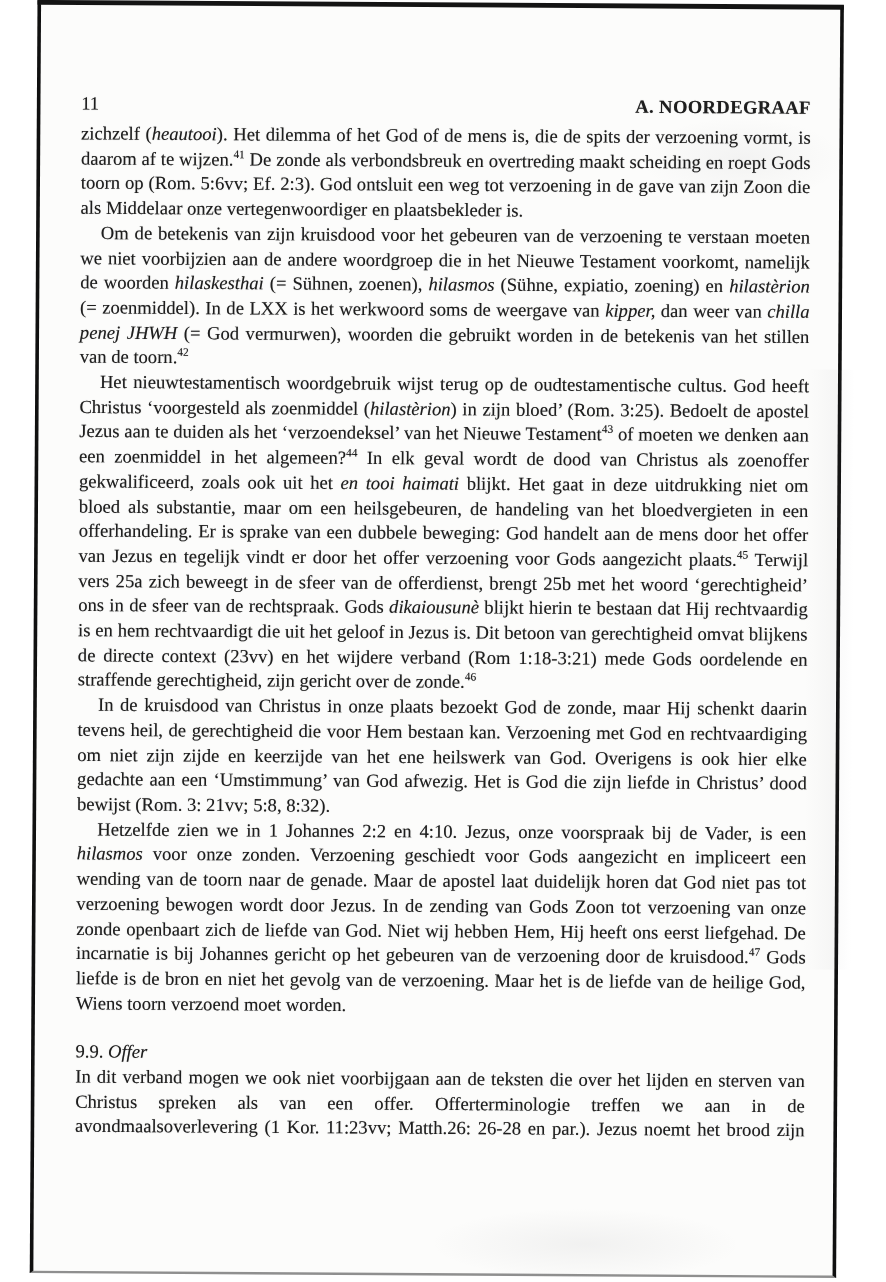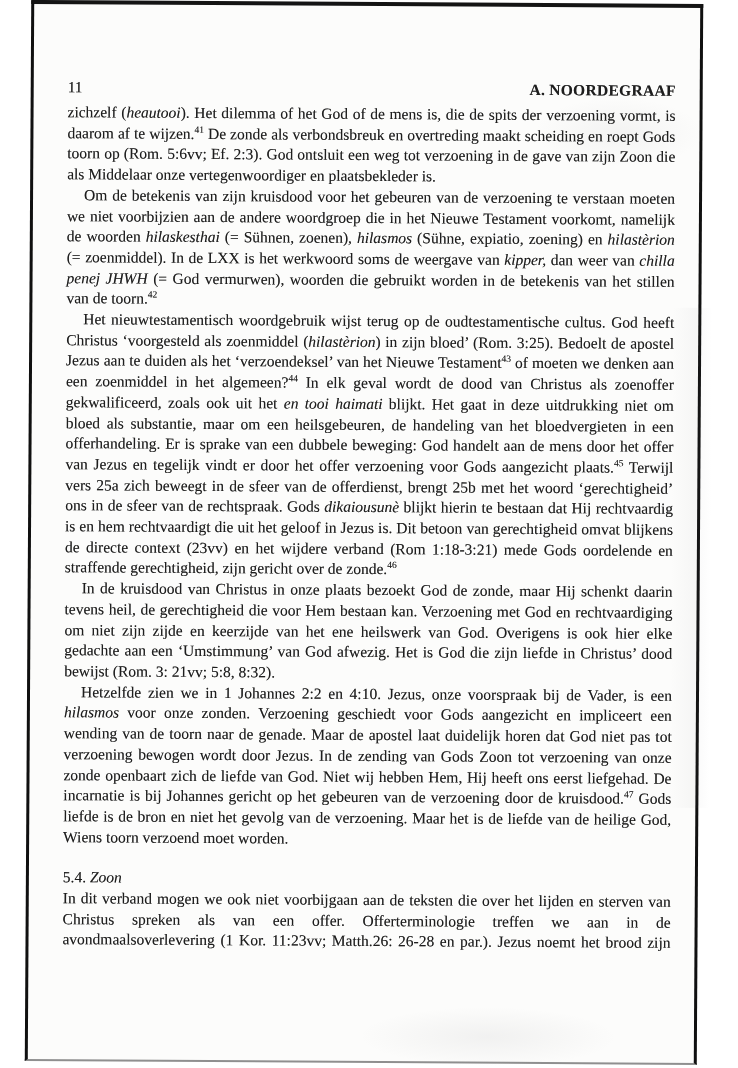--- a/index.html
+++ b/index.html
@@ -99,18 +99,18 @@
       <div class="page-header">
         <span class="page-number">11</span>
         <span class="running-head">A. NOORDEGRAAF</span>
       </div>
       <div class="page-body" id="body-container">
           <p class="flush"><span>zichzelf (</span><i>heautooi</i><span>). Het dilemma of het God of de mens is, die de spits der verzoening vormt, is daarom af te wijzen.</span><sup>41</sup><span> De zonde als verbondsbreuk en overtreding maakt scheiding en roept Gods toorn op (Rom. 5:6vv; Ef. 2:3). God ontsluit een weg tot verzoening in de gave van zijn Zoon die als Middelaar onze vertegenwoordiger en plaatsbekleder is.</span></p>
           <p class="indent"><span>Om de betekenis van zijn kruisdood voor het gebeuren van de verzoening te verstaan moeten we niet voorbijzien aan de andere woordgroep die in het Nieuwe Testament voorkomt, namelijk de woorden </span><i>hilaskesthai</i><span> (= Sühnen, zoenen), </span><i>hilasmos</i><span> (Sühne, expiatio, zoening) en </span><i>hilastèrion</i><span> (= zoenmiddel). In de LXX is het werkwoord soms de weergave van </span><i>kipper,</i><span> dan weer van </span><i>chilla penej JHWH</i><span> (= God vermurwen), woorden die gebruikt worden in de betekenis van het stillen van de toorn.</span><sup>42</sup></p>
           <p class="indent"><span>Het nieuwtestamentisch woordgebruik wijst terug op de oudtestamentische cultus. God heeft Christus ‘voorgesteld als zoenmiddel (</span><i>hilastèrion</i><span>) in zijn bloed’ (Rom. 3:25). Bedoelt de apostel Jezus aan te duiden als het ‘verzoendeksel’ van het Nieuwe Testament</span><sup>43</sup><span> of moeten we denken aan een zoenmiddel in het algemeen?</span><sup>44</sup><span> In elk geval wordt de dood van Christus als zoenoffer gekwalificeerd, zoals ook uit het </span><i>en tooi haimati</i><span> blijkt. Het gaat in deze uitdrukking niet om bloed als substantie, maar om een heilsgebeuren, de handeling van het bloedvergieten in een offerhandeling. Er is sprake van een dubbele beweging: God handelt aan de mens door het offer van Jezus en tegelijk vindt er door het offer verzoening voor Gods aangezicht plaats.</span><sup>45</sup><span> Terwijl vers 25a zich beweegt in de sfeer van de offerdienst, brengt 25b met het woord ‘gerechtigheid’ ons in de sfeer van de rechtspraak. Gods </span><i>dikaiousunè</i><span> blijkt hierin te bestaan dat Hij rechtvaardig is en hem rechtvaardigt die uit het geloof in Jezus is. Dit betoon van gerechtigheid omvat blijkens de directe context (23vv) en het wijdere verband (Rom 1:18-3:21) mede Gods oordelende en straffende gerechtigheid, zijn gericht over de zonde.</span><sup>46</sup></p>
           <p class="indent"><span>In de kruisdood van Christus in onze plaats bezoekt God de zonde, maar Hij schenkt daarin tevens heil, de gerechtigheid die voor Hem bestaan kan. Verzoening met God en rechtvaardiging om niet zijn zijde en keerzijde van het ene heilswerk van God. Overigens is ook hier elke gedachte aan een ‘Umstimmung’ van God afwezig. Het is God die zijn liefde in Christus’ dood bewijst (Rom. 3: 21vv; 5:8, 8:32).</span></p>
           <p class="indent"><span>Hetzelfde zien we in 1 Johannes 2:2 en 4:10. Jezus, onze voorspraak bij de Vader, is een </span><i>hilasmos</i><span> voor onze zonden. Verzoening geschiedt voor Gods aangezicht en impliceert een wending van de toorn naar de genade. Maar de apostel laat duidelijk horen dat God niet pas tot verzoening bewogen wordt door Jezus. In de zending van Gods Zoon tot verzoening van onze zonde openbaart zich de liefde van God. Niet wij hebben Hem, Hij heeft ons eerst liefgehad. De incarnatie is bij Johannes gericht op het gebeuren van de verzoening door de kruisdood.</span><sup>47</sup><span> Gods liefde is de bron en niet het gevolg van de verzoening. Maar het is de liefde van de heilige God, Wiens toorn verzoend moet worden.</span></p>
-          <h2 class="heading "><span>5.4. </span><i>Zoon</i></h2>
+          <h2 class="heading "><span>9.9. </span><i>Offer</i></h2>
           <p class="flush continues"><span>In dit verband mogen we ook niet voorbijgaan aan de teksten die over het lijden en sterven van Christus spreken als van een offer. Offerterminologie treffen we aan in de avondmaalsoverlevering (1 Kor. 11:23vv; Matth.26: 26-28 en par.). Jezus noemt het brood zijn</span></p>
         </div>
     </div>
   </div>
 </div>
 
 </body></html>

